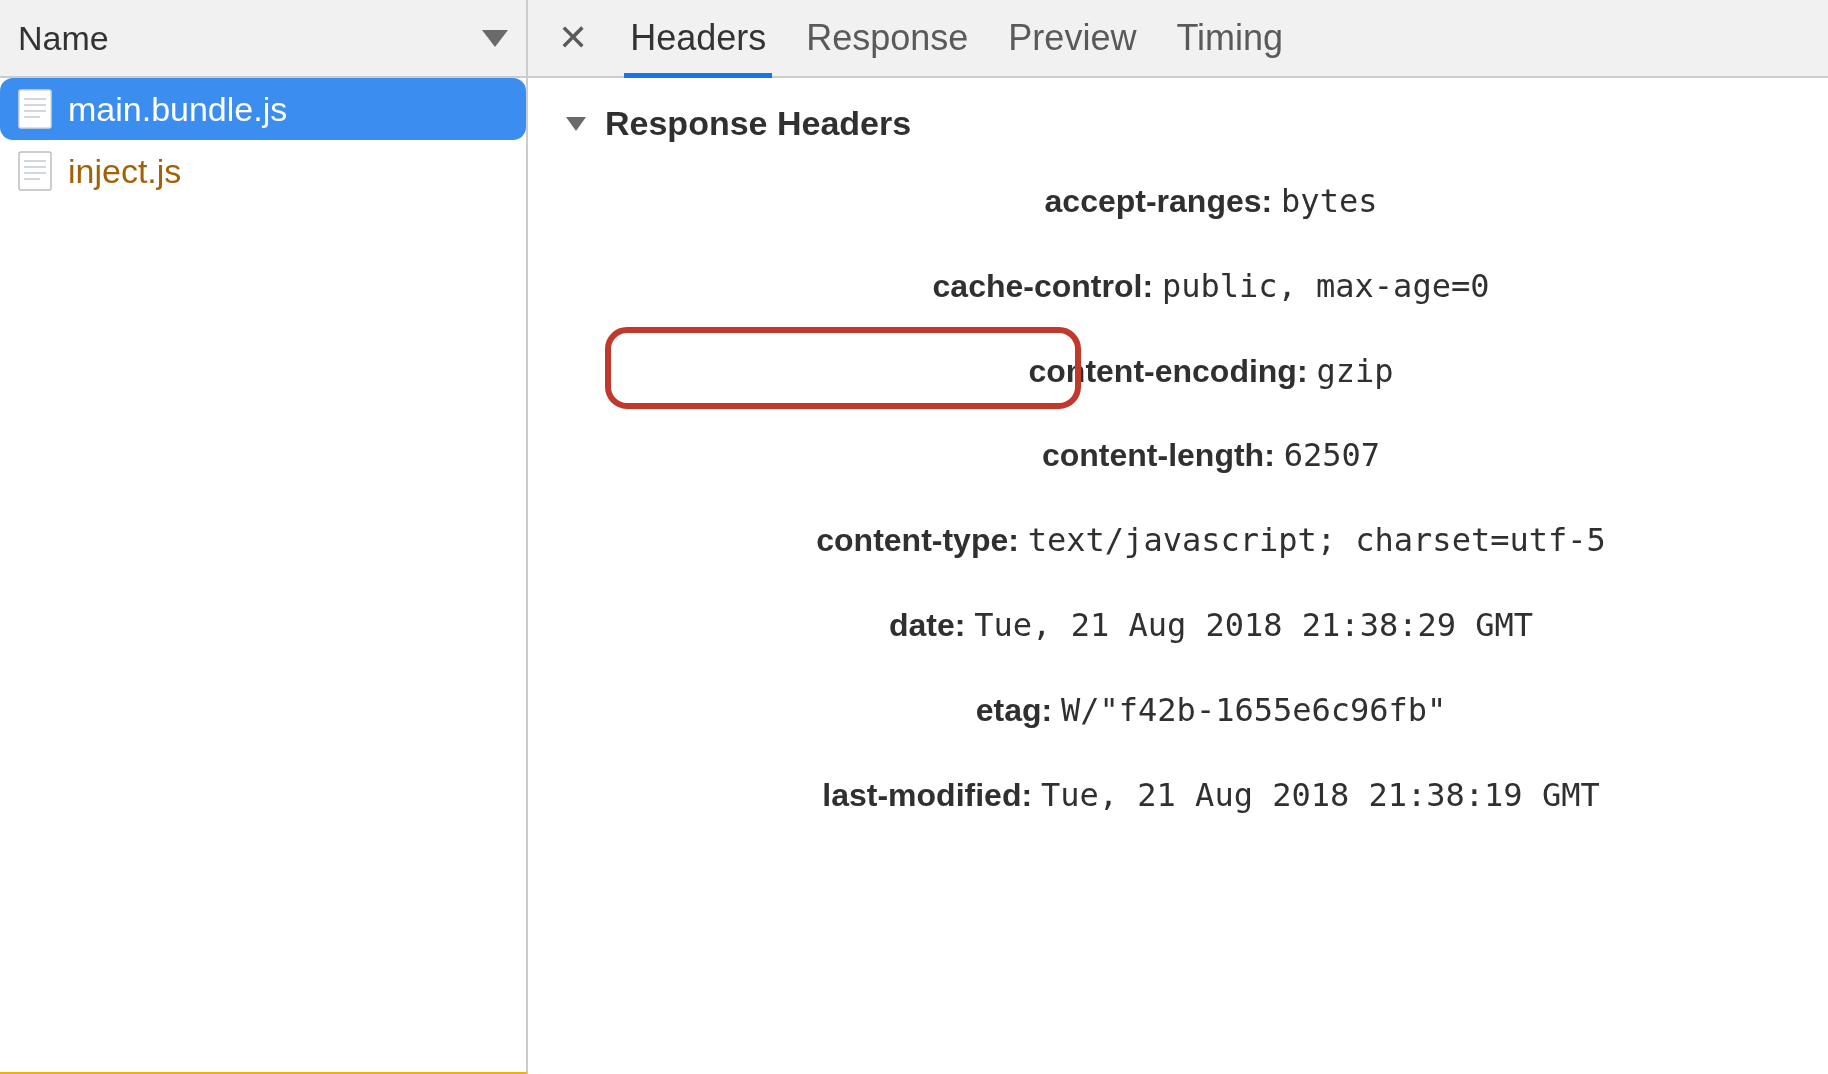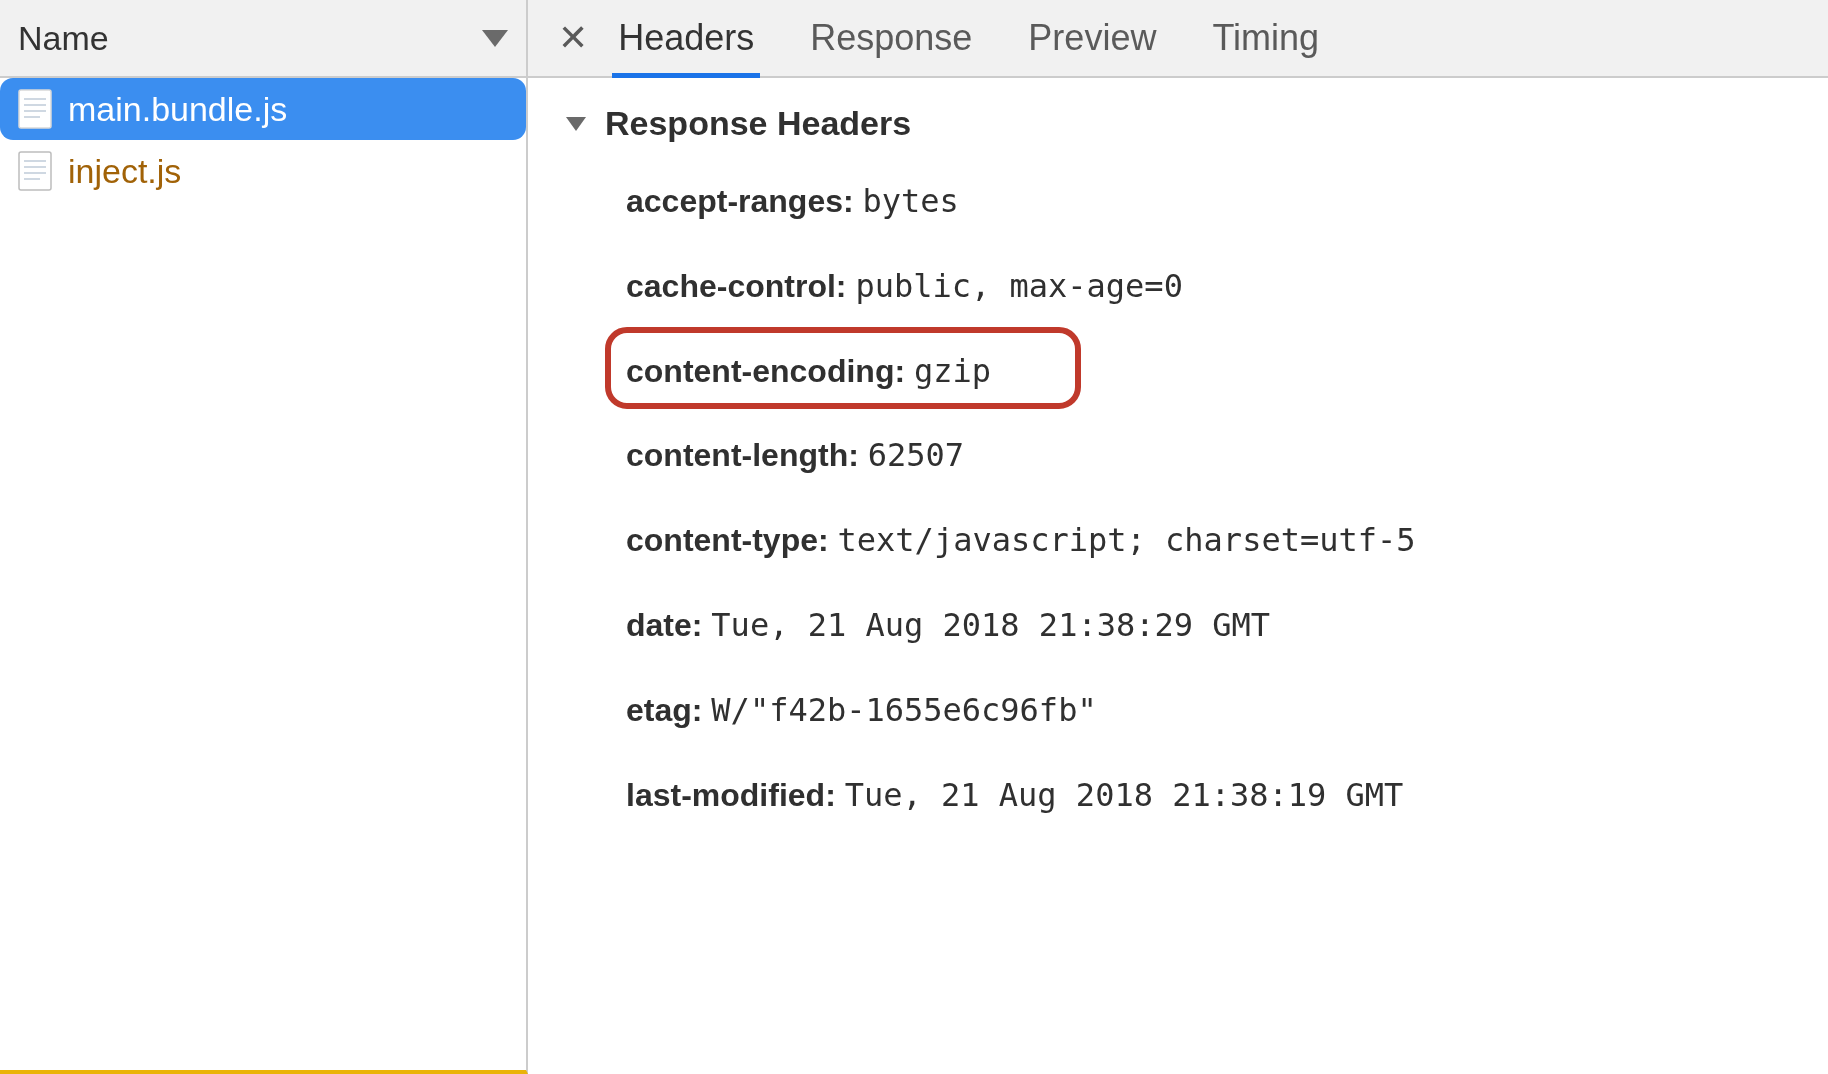--- a/index.html
+++ b/index.html
@@ -18,21 +18,21 @@
     .container {
       display: flex;
       height: 100%;
     }
     
     .left-panel {
       width: 528px;
       border-right: 2px solid #ccc;
       display: flex;
       flex-direction: column;
-      border-bottom: 4px solid #eab308;
+      border-bottom: 2px solid #eab308;
     }
     .left-header {
       display: flex;
       align-items: center;
       justify-content: space-between;
       background: #f1f1f1;
       border-bottom: 2px solid #ccc;
       padding: 14px 18px 14px 18px;
       height: 78px;
     }
@@ -93,22 +93,22 @@
     }
     .close-x {
       font-size: 36px;
       color: #5a5a5a;
       font-weight: 300;
       padding: 0 18px 0 6px;
       cursor: pointer;
     }
     .tabs {
       display: flex;
-      gap: 56px;
-      margin-left: 12px;
+      gap: 40px;
+      margin-left: 24px;
       height: 100%;
       align-items: flex-end;
     }
     .tab {
       font-size: 36px;
       color: #5a5a5a;
       cursor: pointer;
       height: 100%;
       display: flex;
       align-items: center;
@@ -149,20 +149,21 @@
       margin-right: 6px;
     }
     .header-list {
       padding-left: 60px;
     }
     .header-item {
       margin-bottom: 24px;
       line-height: 1.9;
       font-size: 32px;
       position: relative;
+      text-align: center;
     }
     .hk {
       font-weight: 700;
       color: #303030;
     }
     .hv {
       font-family: "SF Mono", Menlo, Monaco, Consolas, monospace;
       color: #303030;
       font-weight: 400;
       word-break: break-all;

